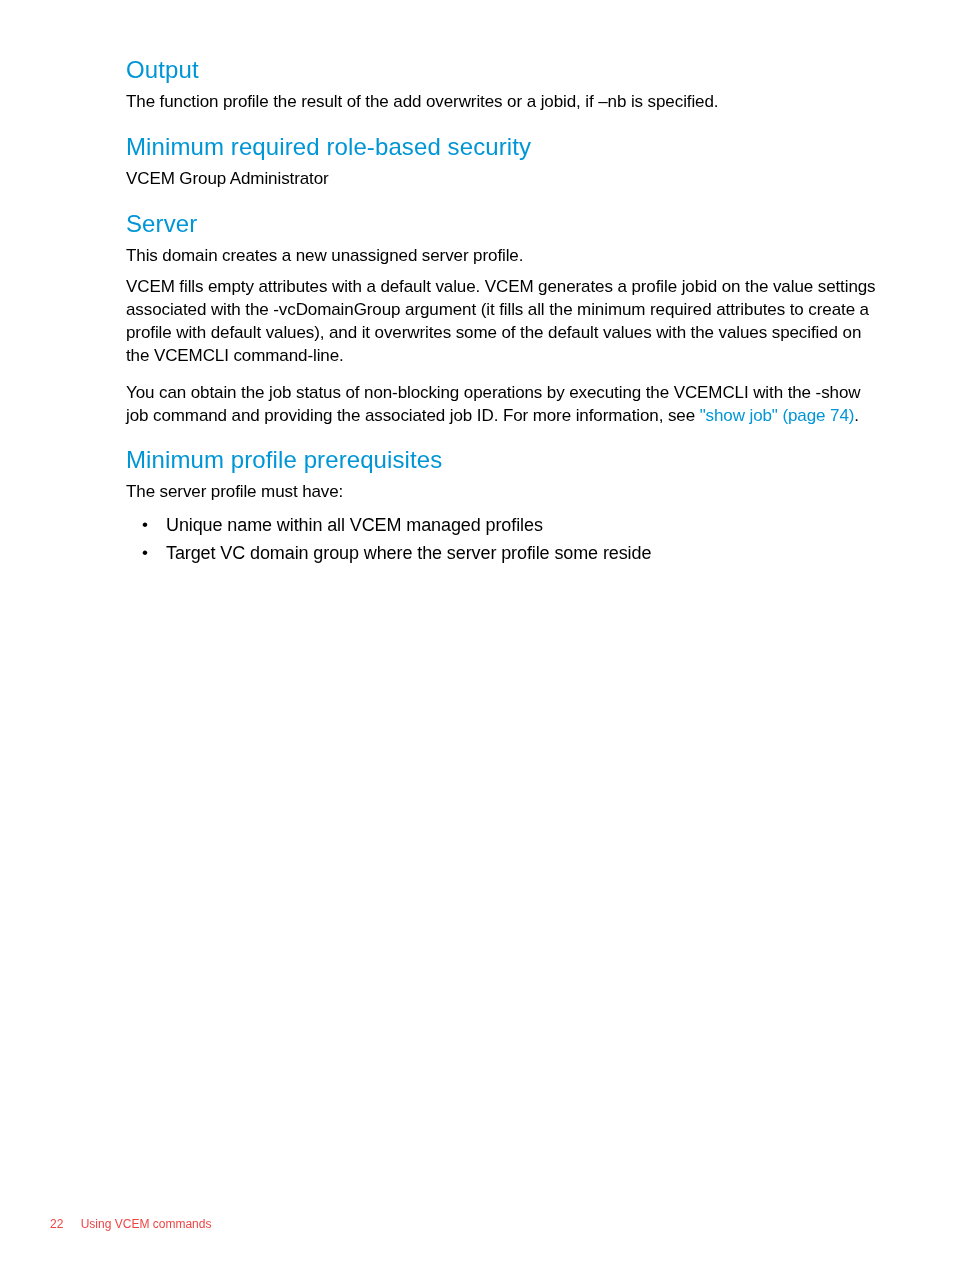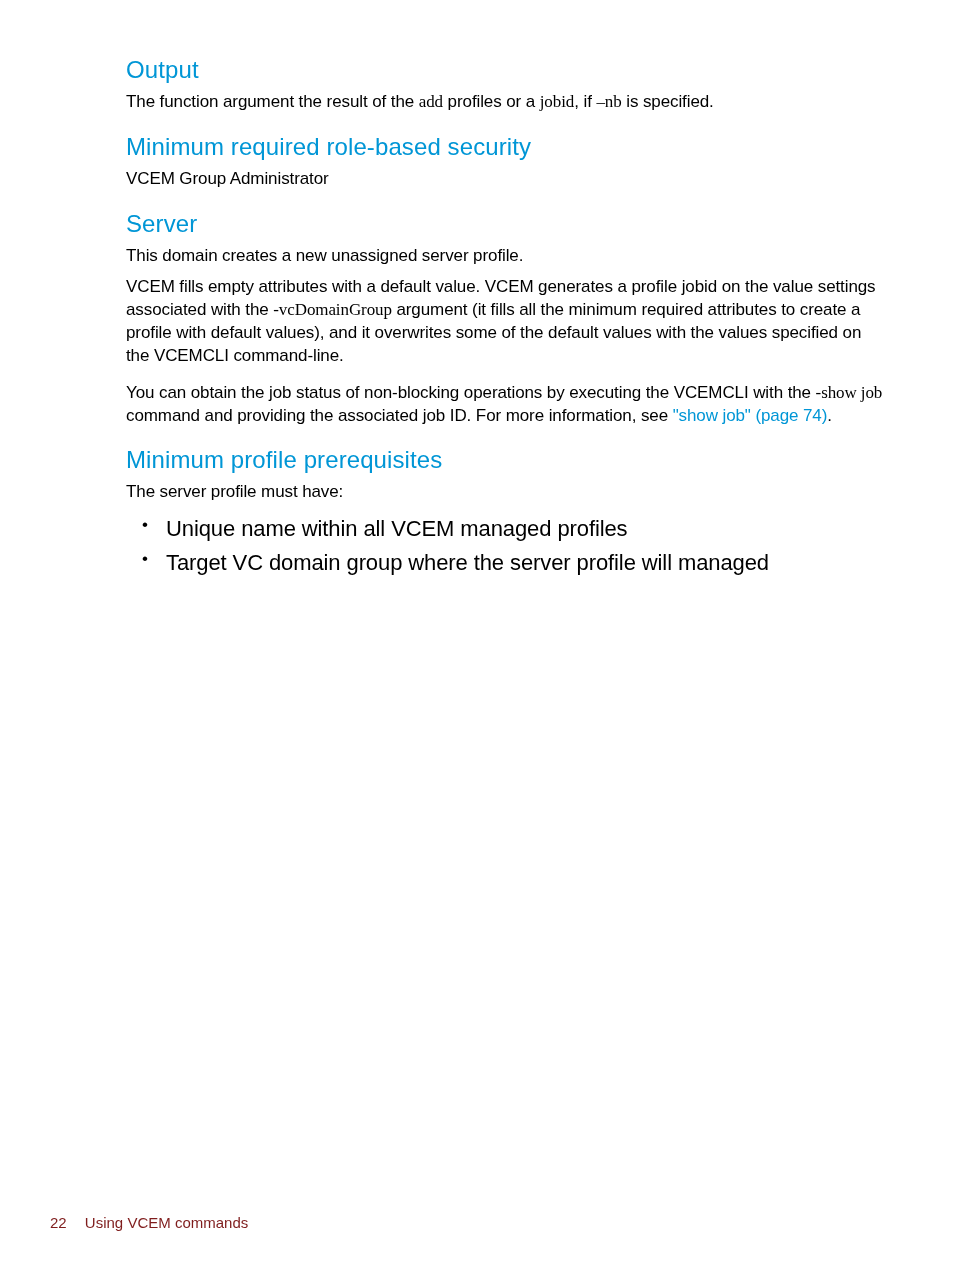--- a/index.html
+++ b/index.html
@@ -30,63 +30,63 @@
   }
   p.body {
     font-size: 17px;
     line-height: 1.35;
     margin: 0 0 14px 0;
     color: #000;
     letter-spacing: -0.1px;
   }
   p.body.tight { margin-bottom: 8px; }
   code.mono {
-    font-family: Liberation Serif, serif;
+    font-family: Liberation Sans, sans-serif;
     font-size: 17px;
   }
   a.link {
     color: #0096d6;
     text-decoration: none;
   }
   ul.bullets {
     margin: 0 0 14px 0;
     padding: 0 0 0 40px;
     list-style: none;
   }
   ul.bullets li {
     position: relative;
-    font-size: 22px;
+    font-size: 18px;
     line-height: 1.55;
     letter-spacing: -0.1px;
   }
   ul.bullets li::before {
     content: "•";
     position: absolute;
     left: -24px;
     color: #000;
     font-size: 17px;
   }
   .footer {
     position: absolute;
     left: 50px;
     bottom: 40px;
-    font-size: 15px;
-    color: #7f1d1d;
+    font-size: 12px;
+    color: #ef4444;
   }
   .footer .pn { margin-right: 14px; }
   .section-gap-sm { height: 4px; }
 </style>
 </head>
 <body>
 
 <div class="page">
 
   <h2 class="section">Output</h2>
   <p class="body">
-    <span>The function argument the result of the </span><code class="mono">add</code><span> profiles or a </span><code class="mono">jobid</code><span>, if </span><code class="mono">–nb</code><span> is specified.</span>
+    <span>The function profile the result of the </span><code class="mono">add</code><span> overwrites or a </span><code class="mono">jobid</code><span>, if </span><code class="mono">–nb</code><span> is specified.</span>
   </p>
 
   <div class="section-gap-sm"></div>
 
   <h2 class="section">Minimum required role-based security</h2>
   <p class="body">VCEM Group Administrator</p>
 
   <div class="section-gap-sm"></div>
 
   <h2 class="section">Server</h2>
@@ -97,21 +97,21 @@
   <p class="body">
     <span>You can obtain the job status of non-blocking operations by executing the VCEMCLI with the </span><code class="mono">-show job</code><span> command and providing the associated job ID. For more information, see </span><a class="link" href="#">"show job" (page 74)</a><span>.</span>
   </p>
 
   <div class="section-gap-sm"></div>
 
   <h2 class="section">Minimum profile prerequisites</h2>
   <p class="body tight">The server profile must have:</p>
   <ul class="bullets">
     <li>Unique name within all VCEM managed profiles</li>
-    <li>Target VC domain group where the server profile will managed</li>
+    <li>Target VC domain group where the server profile some reside</li>
   </ul>
 
   <div class="footer">
     <span class="pn">22</span>
     <span>Using VCEM commands</span>
   </div>
 
 </div>
 
 </body></html>

